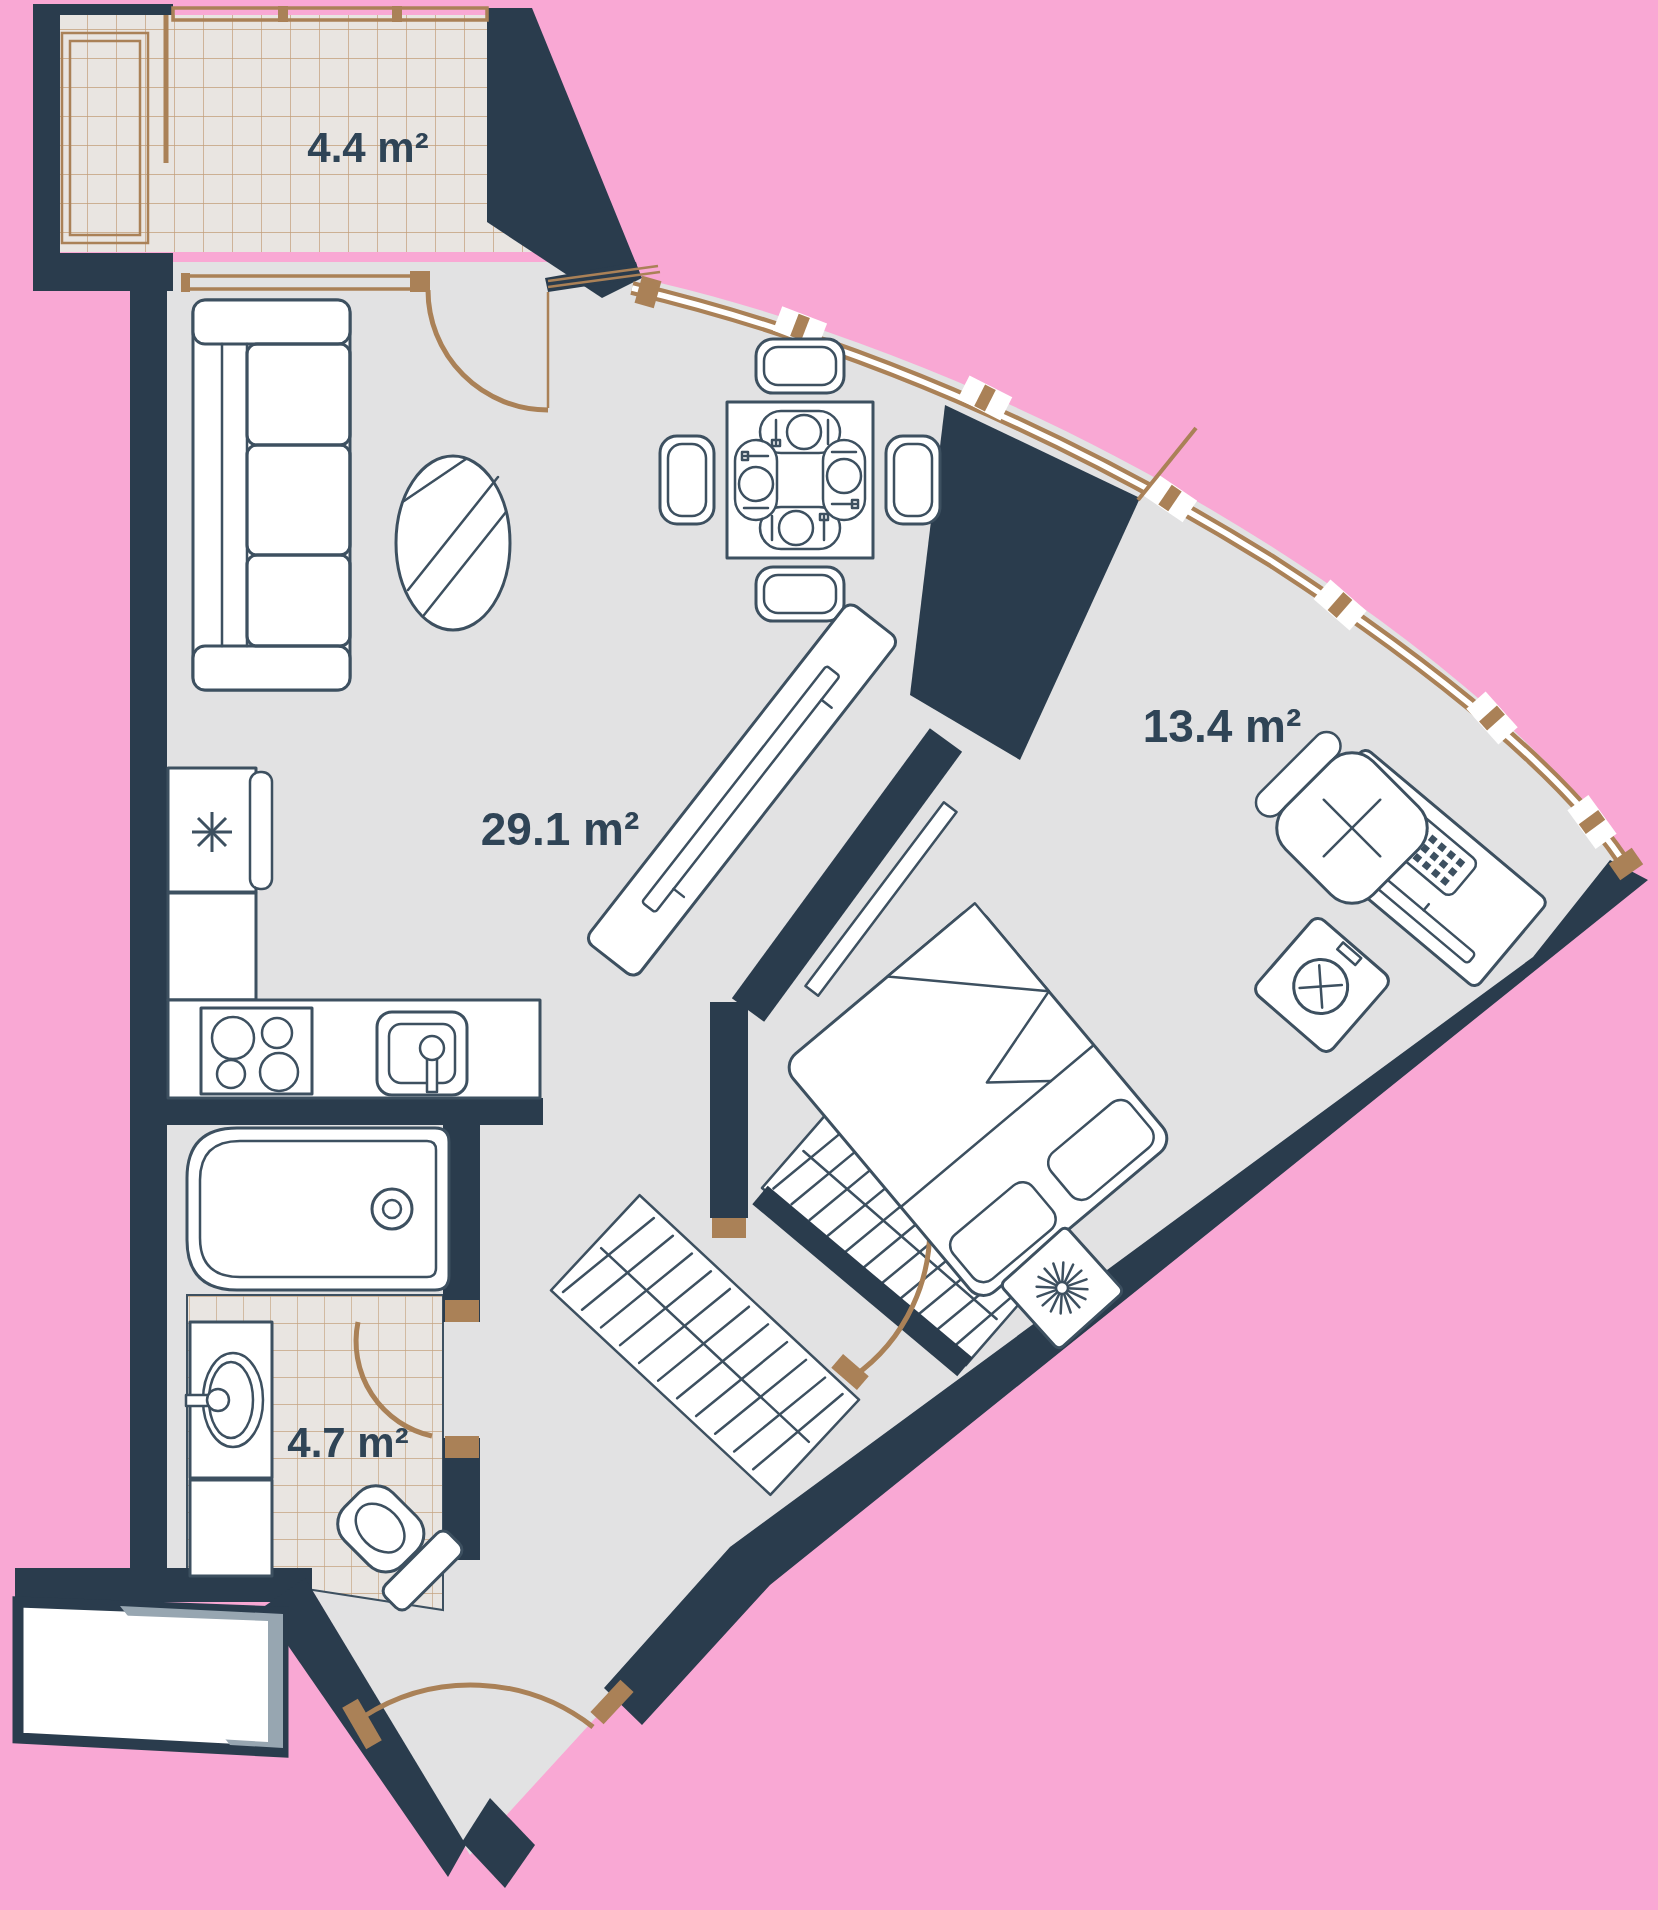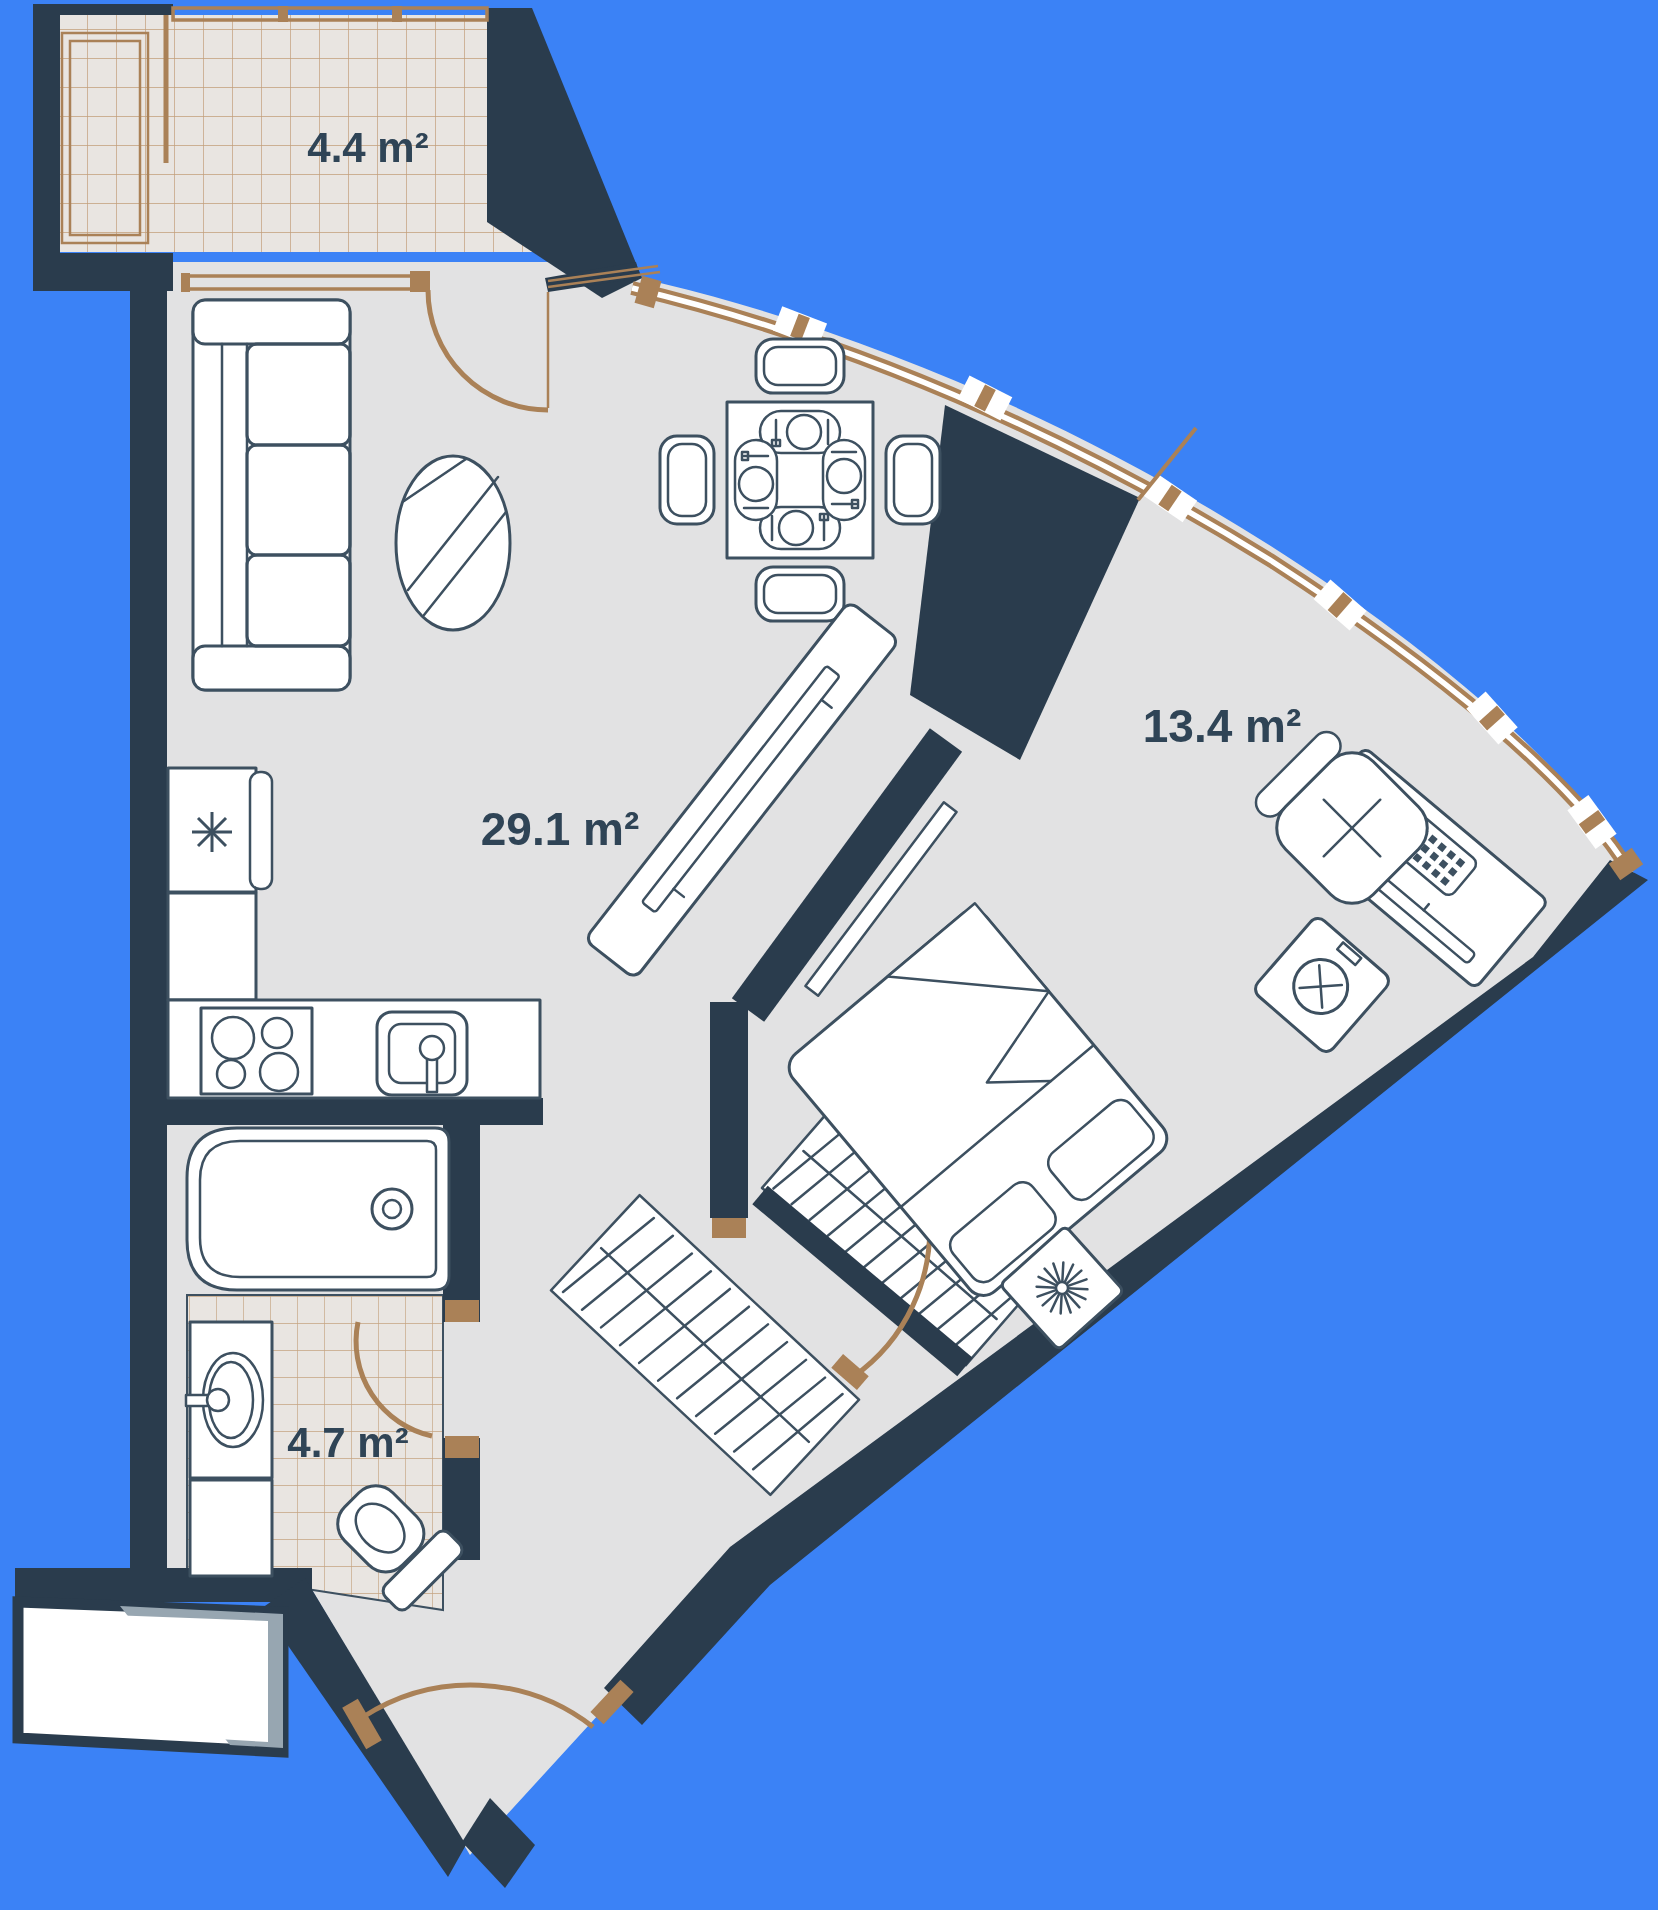--- a/index.html
+++ b/index.html
@@ -1,17 +1,17 @@
 <!DOCTYPE html>
 <html style="--wall: #2a3c4d; --line: #3d5060; --accent: #aa8157; --floor: #e2e2e3; --tile-bg: #e9e5e1; --tile-line: #bb9268; --label: #2f4456; --shadow: #97a6b1;"><head>
 <meta charset="utf-8">
 <title>Floor plan</title>
 <style>
   html,body{margin:0;padding:0;background:#ffffff;}
-  .stage{width:1658px;height:1910px;position:relative;background:#3b82f6;}
+  .stage{width:1658px;height:1910px;position:relative;background:#f9a8d4;}
   svg{display:block;width:1658px;height:1910px;}
   .wall{fill:var(--wall);stroke:none;}
   .furn{fill:#ffffff;stroke:var(--line);stroke-width:3;stroke-linejoin:round;}
   .furn2{fill:#ffffff;stroke:var(--line);stroke-width:2.5;stroke-linejoin:round;}
   .nf{fill:none;stroke:var(--line);stroke-width:2.5;stroke-linejoin:round;stroke-linecap:round;}
   .nf3{fill:none;stroke:var(--line);stroke-width:3;stroke-linejoin:round;}
   .tanl{fill:none;stroke:var(--accent);stroke-width:5;stroke-linecap:butt;}
   .tanthin{fill:none;stroke:var(--accent);stroke-width:2.5;}
   .tanfill{fill:var(--accent);stroke:none;}
   .whitefill{fill:#ffffff;stroke:none;}

